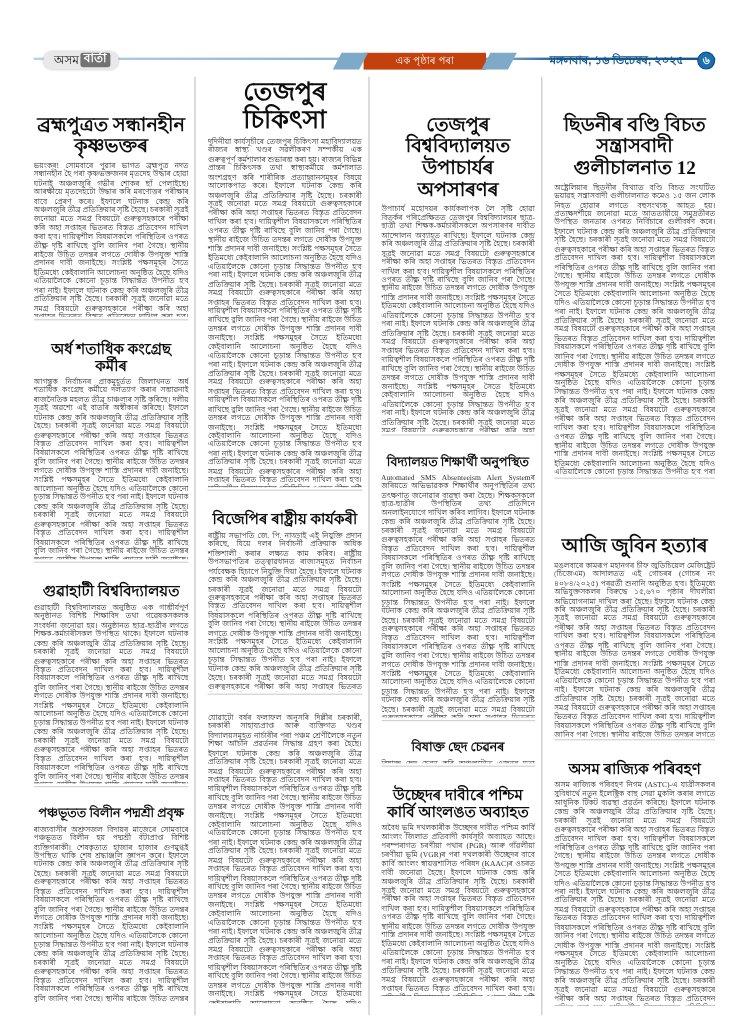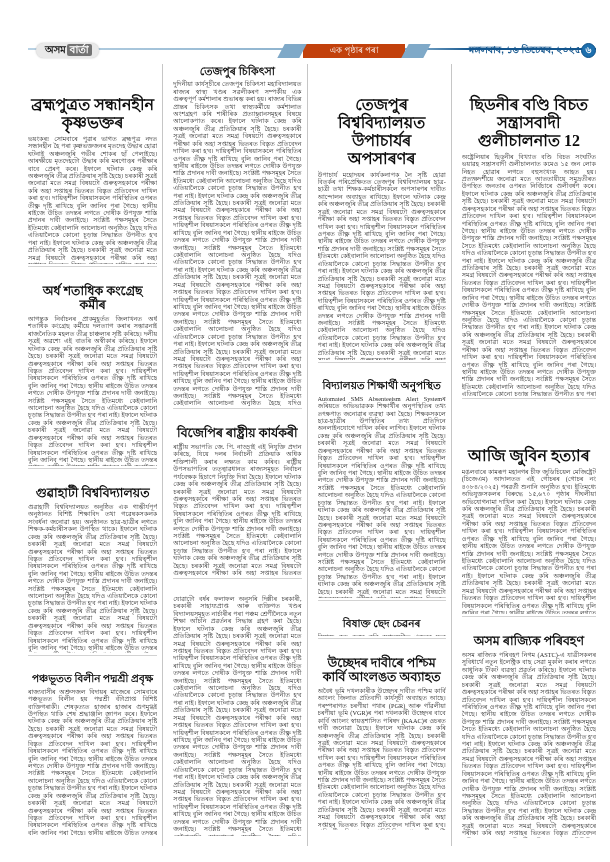--- a/index.html
+++ b/index.html
@@ -23,38 +23,38 @@
     position:absolute;left:0;right:0;top:6px;height:2px;
     background:linear-gradient(90deg,#b9d2e4 0%,#8fb4cf 45%,#6d9cc0 70%,#14568e 78%,#14568e 100%);
   }
   .logo-pill{
     position:absolute;left:8px;top:1px;
     display:flex;align-items:center;gap:1px;
     background:#e9e9e9;border-radius:9px;
     padding:1px 7px 2px 9px;height:15px;
     box-shadow:0 0 2px rgba(0,0,0,.25);
   }
-  .logo-black{font-family:"Liberation Sans","DejaVu Sans",sans-serif;font-weight:bold;font-size:10px;color:#111;}
+  .logo-black{font-family:"Liberation Sans","DejaVu Sans",sans-serif;font-weight:normal;font-size:10px;color:#111;}
   .logo-red{
     font-family:"Liberation Sans","DejaVu Sans",sans-serif;font-weight:bold;font-size:10px;color:#fff;
     background:#737373;padding:0 3px;border-radius:2px;line-height:12px;
   }
   .ribbon{
     position:absolute;left:253px;top:2px;height:14px;display:flex;align-items:stretch;
   }
   .ribbon .edge-l{width:22px;background:#7fa9c8;transform:skewX(-28deg);}
   .ribbon .mid{
     background:#c2410c;color:#fff;
     font-family:"Liberation Sans","DejaVu Sans",sans-serif;font-size:8.5px;
     display:flex;align-items:center;justify-content:center;
     width:102px;
   }
   .ribbon .edge-r{width:22px;background:#7fa9c8;transform:skewX(-28deg);}
   .date-wrap{
-    position:absolute;right:0;top:1px;display:flex;align-items:center;gap:0;
+    position:absolute;right:0;top:1px;display:flex;align-items:center;gap:11px;
   }
   .date-text{
     font-family:"Liberation Sans","DejaVu Sans",sans-serif;
     font-weight:bold;font-size:9.5px;color:#14568e;white-space:nowrap;
   }
   .page-badge{
     width:15px;height:15px;border-radius:50%;
     background:#1d6fae;color:#fff;
     font-family:"Liberation Sans","DejaVu Sans",sans-serif;
     font-weight:bold;font-size:9px;
@@ -71,21 +71,21 @@
   .col{position:relative;overflow:hidden;}
   .col:not(:last-child){border-right:1px solid #c6c6c6;padding-right:5px;}
   .col:not(:first-child){padding-left:1px;}
   .article{overflow:hidden;}
   .article + .article{border-top:1px solid #d2d2d2;padding-top:16px;margin-top:2px;}
   .headline{
     font-family:"Liberation Serif","DejaVu Serif",serif;
     font-weight:bold;color:#0d0d0d;text-align:center;
     margin:1px 2px 3px 2px;line-height:1.12;
   }
-  .h-xl{font-size:11px;}
+  .h-xl{font-size:21px;}
   .h-lg{font-size:16px;margin-top:32px;}
   .h-md{font-size:12.5px;}
   .h-sm{font-size:10.5px;}
   .body-text{
     font-size:6.3px;line-height:1.18;
     text-align:justify;color:#2b2b2b;
     word-break:break-word;
   }
 </style>
 </head>

